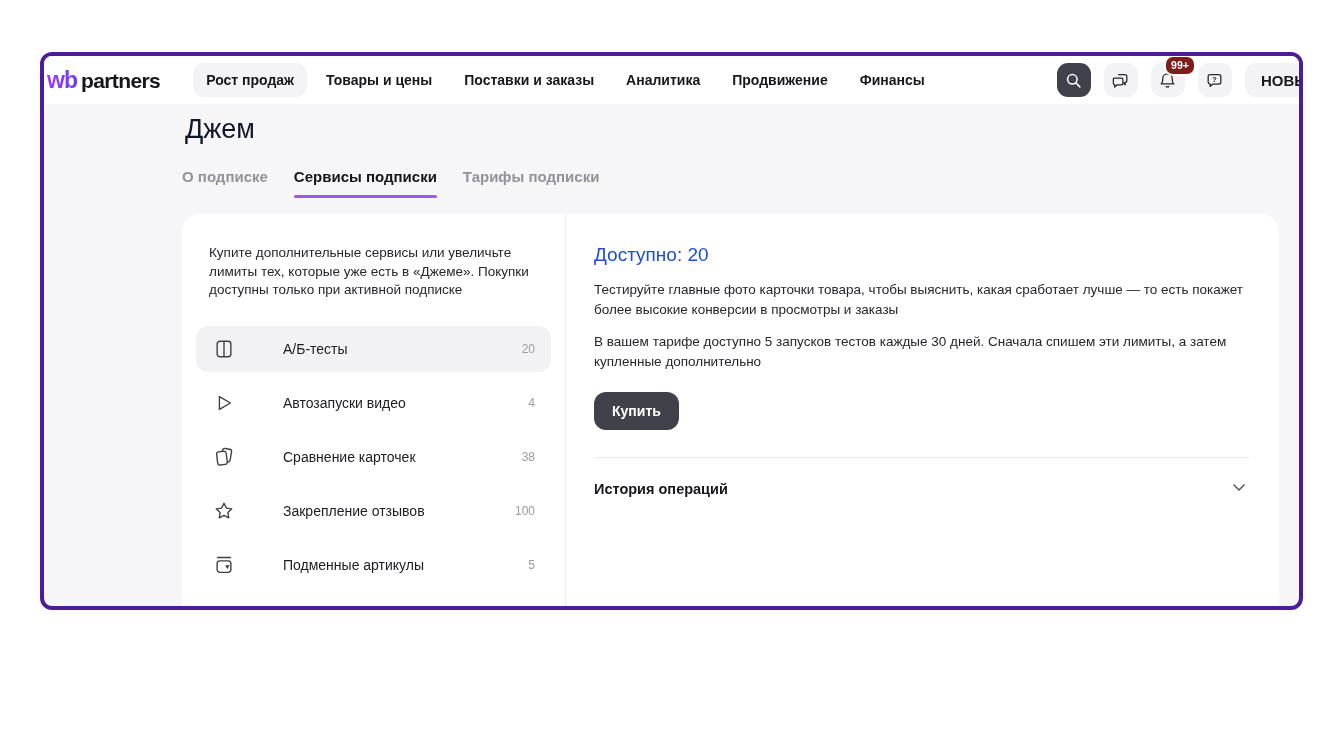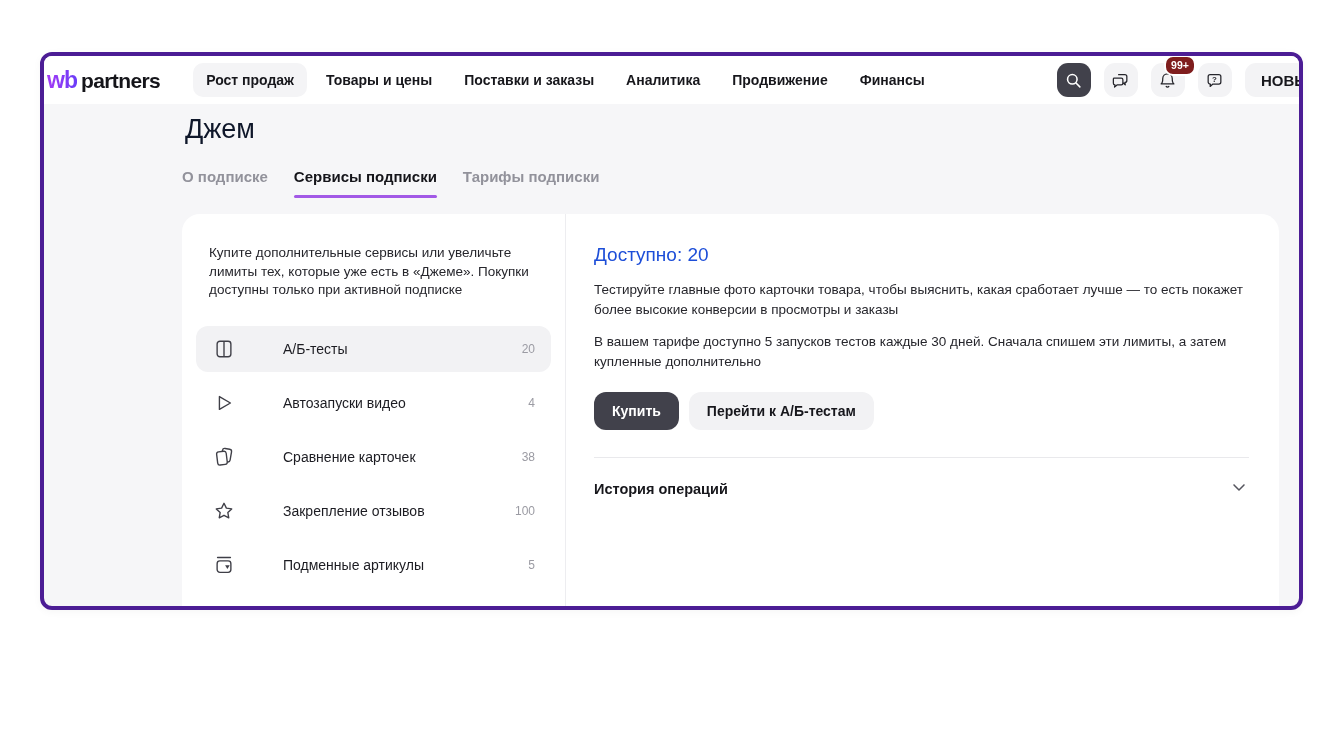--- a/index.html
+++ b/index.html
@@ -235,21 +235,20 @@
           <span class="svc-count">50</span>
         </div>
       </div>
 
       <div class="right-panel">
         <h2 class="detail-title">Доступно: 20</h2>
         <p class="detail-p">Тестируйте главные фото карточки товара, чтобы выяснить, какая сработает лучше — то есть покажет более высокие конверсии в просмотры и заказы</p>
         <p class="detail-p">В вашем тарифе доступно 5 запусков тестов каждые 30 дней. Сначала спишем эти лимиты, а затем купленные дополнительно</p>
         <div class="btn-row">
           <button class="btn dark">Купить</button>
-          <button class="btn light">Перейти к А/Б-тестам</button>
         </div>
         <div class="divider"></div>
         <div class="history-row">
           <span class="history-label">История операций</span>
           <span>
             <svg width="20" height="20" viewBox="0 0 24 24" fill="none" stroke="#55555e" stroke-width="1.8" stroke-linecap="round" stroke-linejoin="round">
               <path d="M6 9.5l6 6 6-6"></path>
             </svg>
           </span>
         </div>

